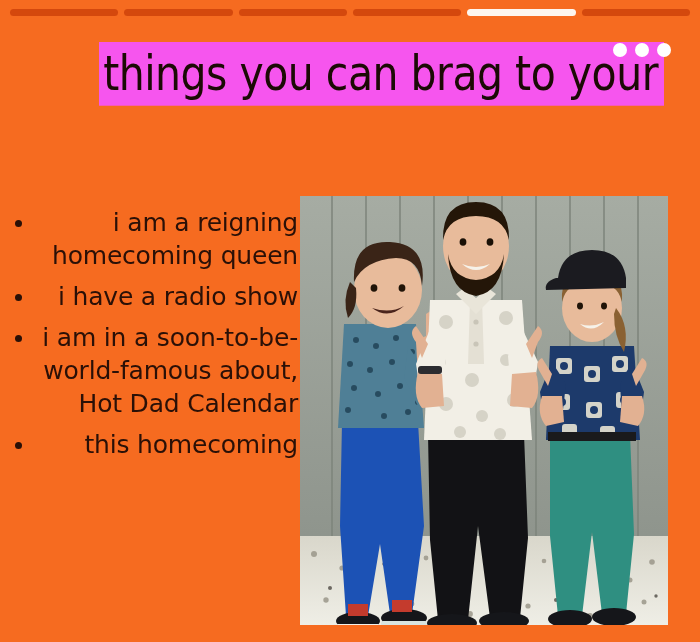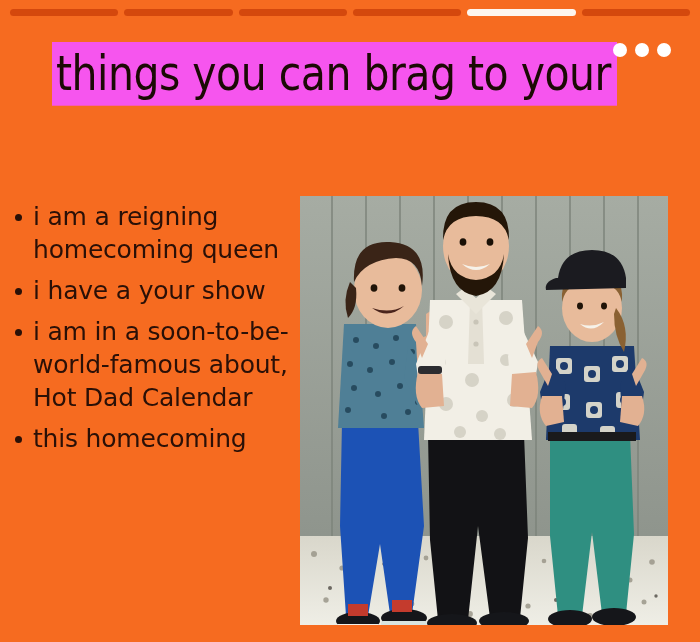--- a/index.html
+++ b/index.html
@@ -10,20 +10,21 @@
   body {
     font-family: "DejaVu Sans", sans-serif;
   }
 
   #story {
     position: relative;
     width: 700px;
     height: 642px;
     overflow: hidden;
     background: #f66b20;
+    text-align: right;
   }
 
   
   .progress-track {
     position: absolute;
     top: 9px;
     left: 10px;
     right: 10px;
     height: 7px;
     display: flex;
@@ -79,21 +80,21 @@
     transform: scaleY(1.18);
     transform-origin: top left;
   }
   .headline .hl-row { line-height: 0; display: block; }
   .headline .hl-row:nth-child(2) { margin-left: -3px; }
 
   
   .bullets {
     position: absolute;
     left: 12px;
-    top: 200px;
+    top: 206px;
     width: 286px;
     z-index: 15;
     margin: 0;
     padding: 0;
     list-style: none;
   }
   .bullets li {
     position: relative;
     color: #2a1007;
     font-family: "DejaVu Sans", sans-serif;
@@ -148,21 +149,21 @@
   </div>
 
   <div class="headline">
     <span class="hl-row">
       <span class="hl-line">things you can brag to your</span>
     </span>
   </div>
 
   <ul class="bullets">
     <li>i am a reigning homecoming queen</li>
-    <li>i have a your show</li>
+    <li>i have a radio show</li>
     <li>i am in a soon-to-be-world-famous about, Hot Dad Calendar</li>
     <li>this homecoming</li>
   </ul>
 
   <div class="photo">
     <svg viewBox="0 0 368 429" preserveAspectRatio="none">
       <defs>
         <linearGradient id="wallG" x1="0" y1="0" x2="0" y2="1">
           <stop offset="0" stop-color="#a6aca3"></stop>
           <stop offset="1" stop-color="#8e948c"></stop>

